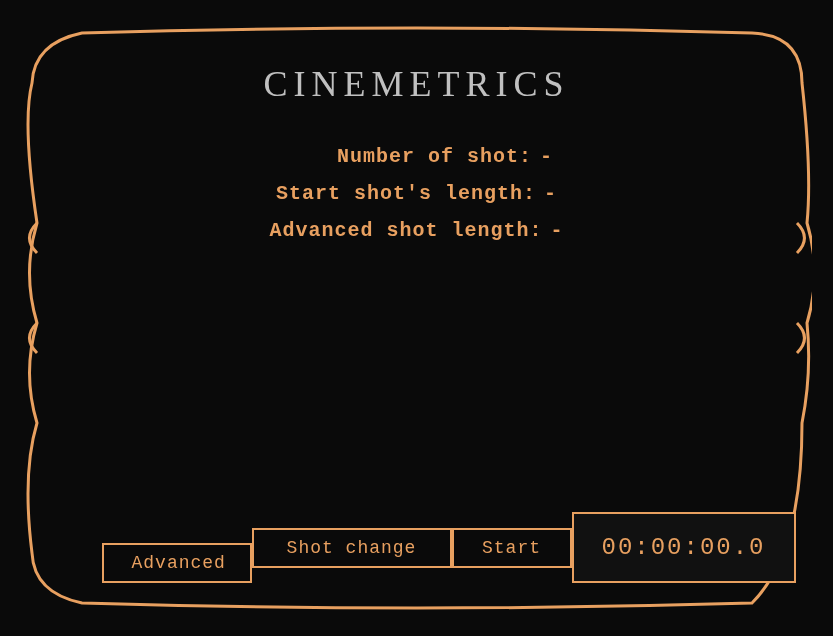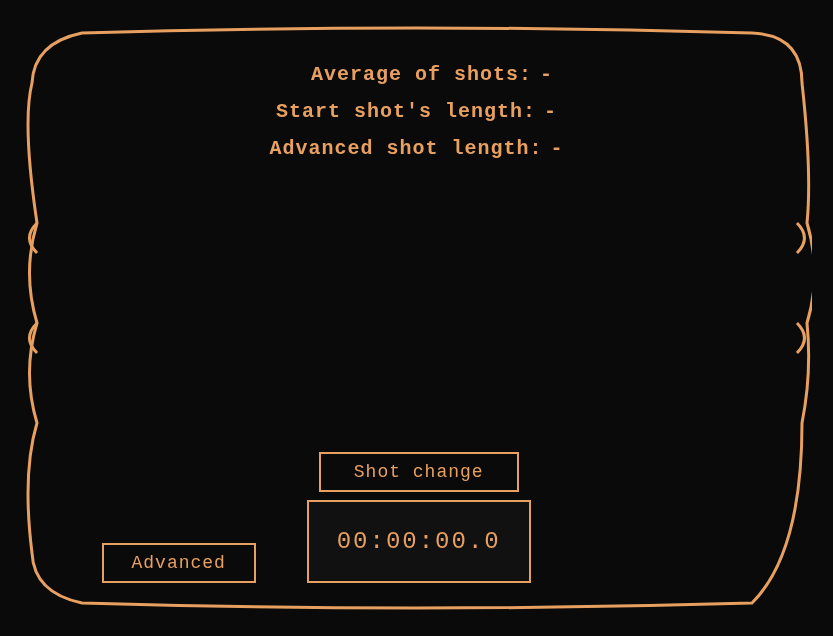--- a/index.html
+++ b/index.html
@@ -101,21 +101,21 @@
 
     .start-btn {
       min-width: 120px;
     }
 
     .timer-display {
       border: 2px solid #e8a060;
       color: #e8a060;
       font-family: 'Courier New', Courier, monospace;
       font-size: 24px;
-      padding: 26px 28px;
+      padding: 20px 28px;
       background: #111;
       letter-spacing: 2px;
       min-width: 200px;
       text-align: right;
     }
 
     .bottom-row {
       width: 100%;
       display: flex;
       flex-direction: row;
@@ -125,23 +125,23 @@
       margin-top: 10px;
     }
 
     .advanced-btn {
       min-width: 150px;
       font-size: 18px;
     }
 
     .center-controls {
       display: flex;
-      flex-direction: column;
-      align-items: center;
-      gap: 8px;
+      flex-direction: row;
+      align-items: center;
+      gap: 0;
     }
   </style>
 </head>
 <body>
 
 <div class="outer-frame">
 
   <svg class="border-svg" viewBox="0 0 790 590" xmlns="http://www.w3.org/2000/svg">
     <path d="
       M 60,10
@@ -165,40 +165,42 @@
     <path d="M 15,300 Q 0,315 15,330" fill="none" stroke="#e8a060" stroke-width="3"></path>
 
     <path d="M 775,200 Q 790,215 775,230" fill="none" stroke="#e8a060" stroke-width="3"></path>
     <path d="M 775,300 Q 790,315 775,330" fill="none" stroke="#e8a060" stroke-width="3"></path>
 
     <line x1="280" y1="588" x2="280" y2="590" stroke="#0a0a0a" stroke-width="2"></line>
     <line x1="530" y1="588" x2="530" y2="590" stroke="#0a0a0a" stroke-width="2"></line>
   </svg>
 
   <div class="content">
+    <h1 class="app-title">CINEMETRICS</h1>
 
     <div class="stats-section">
       <div class="stat-row">
-        <span class="stat-label">Average of shots:</span>
+        <span class="stat-label">Number of shot:</span>
         <span class="stat-value">-</span>
       </div>
       <div class="stat-row">
         <span class="stat-label">Start shot's length:</span>
         <span class="stat-value">-</span>
       </div>
       <div class="stat-row">
         <span class="stat-label">Advanced shot length:</span>
         <span class="stat-value">-</span>
       </div>
     </div>
 
     <div class="bottom-row">
       <button class="btn advanced-btn">Advanced</button>
 
       <div class="center-controls">
         <button class="btn shot-change-btn">Shot change</button>
+        <button class="btn start-btn">Start</button>
         <div class="timer-display">00:00:00.0</div>
       </div>
 
       <div style="width:150px"></div>
     </div>
   </div>
 </div>
 
 </body></html>

